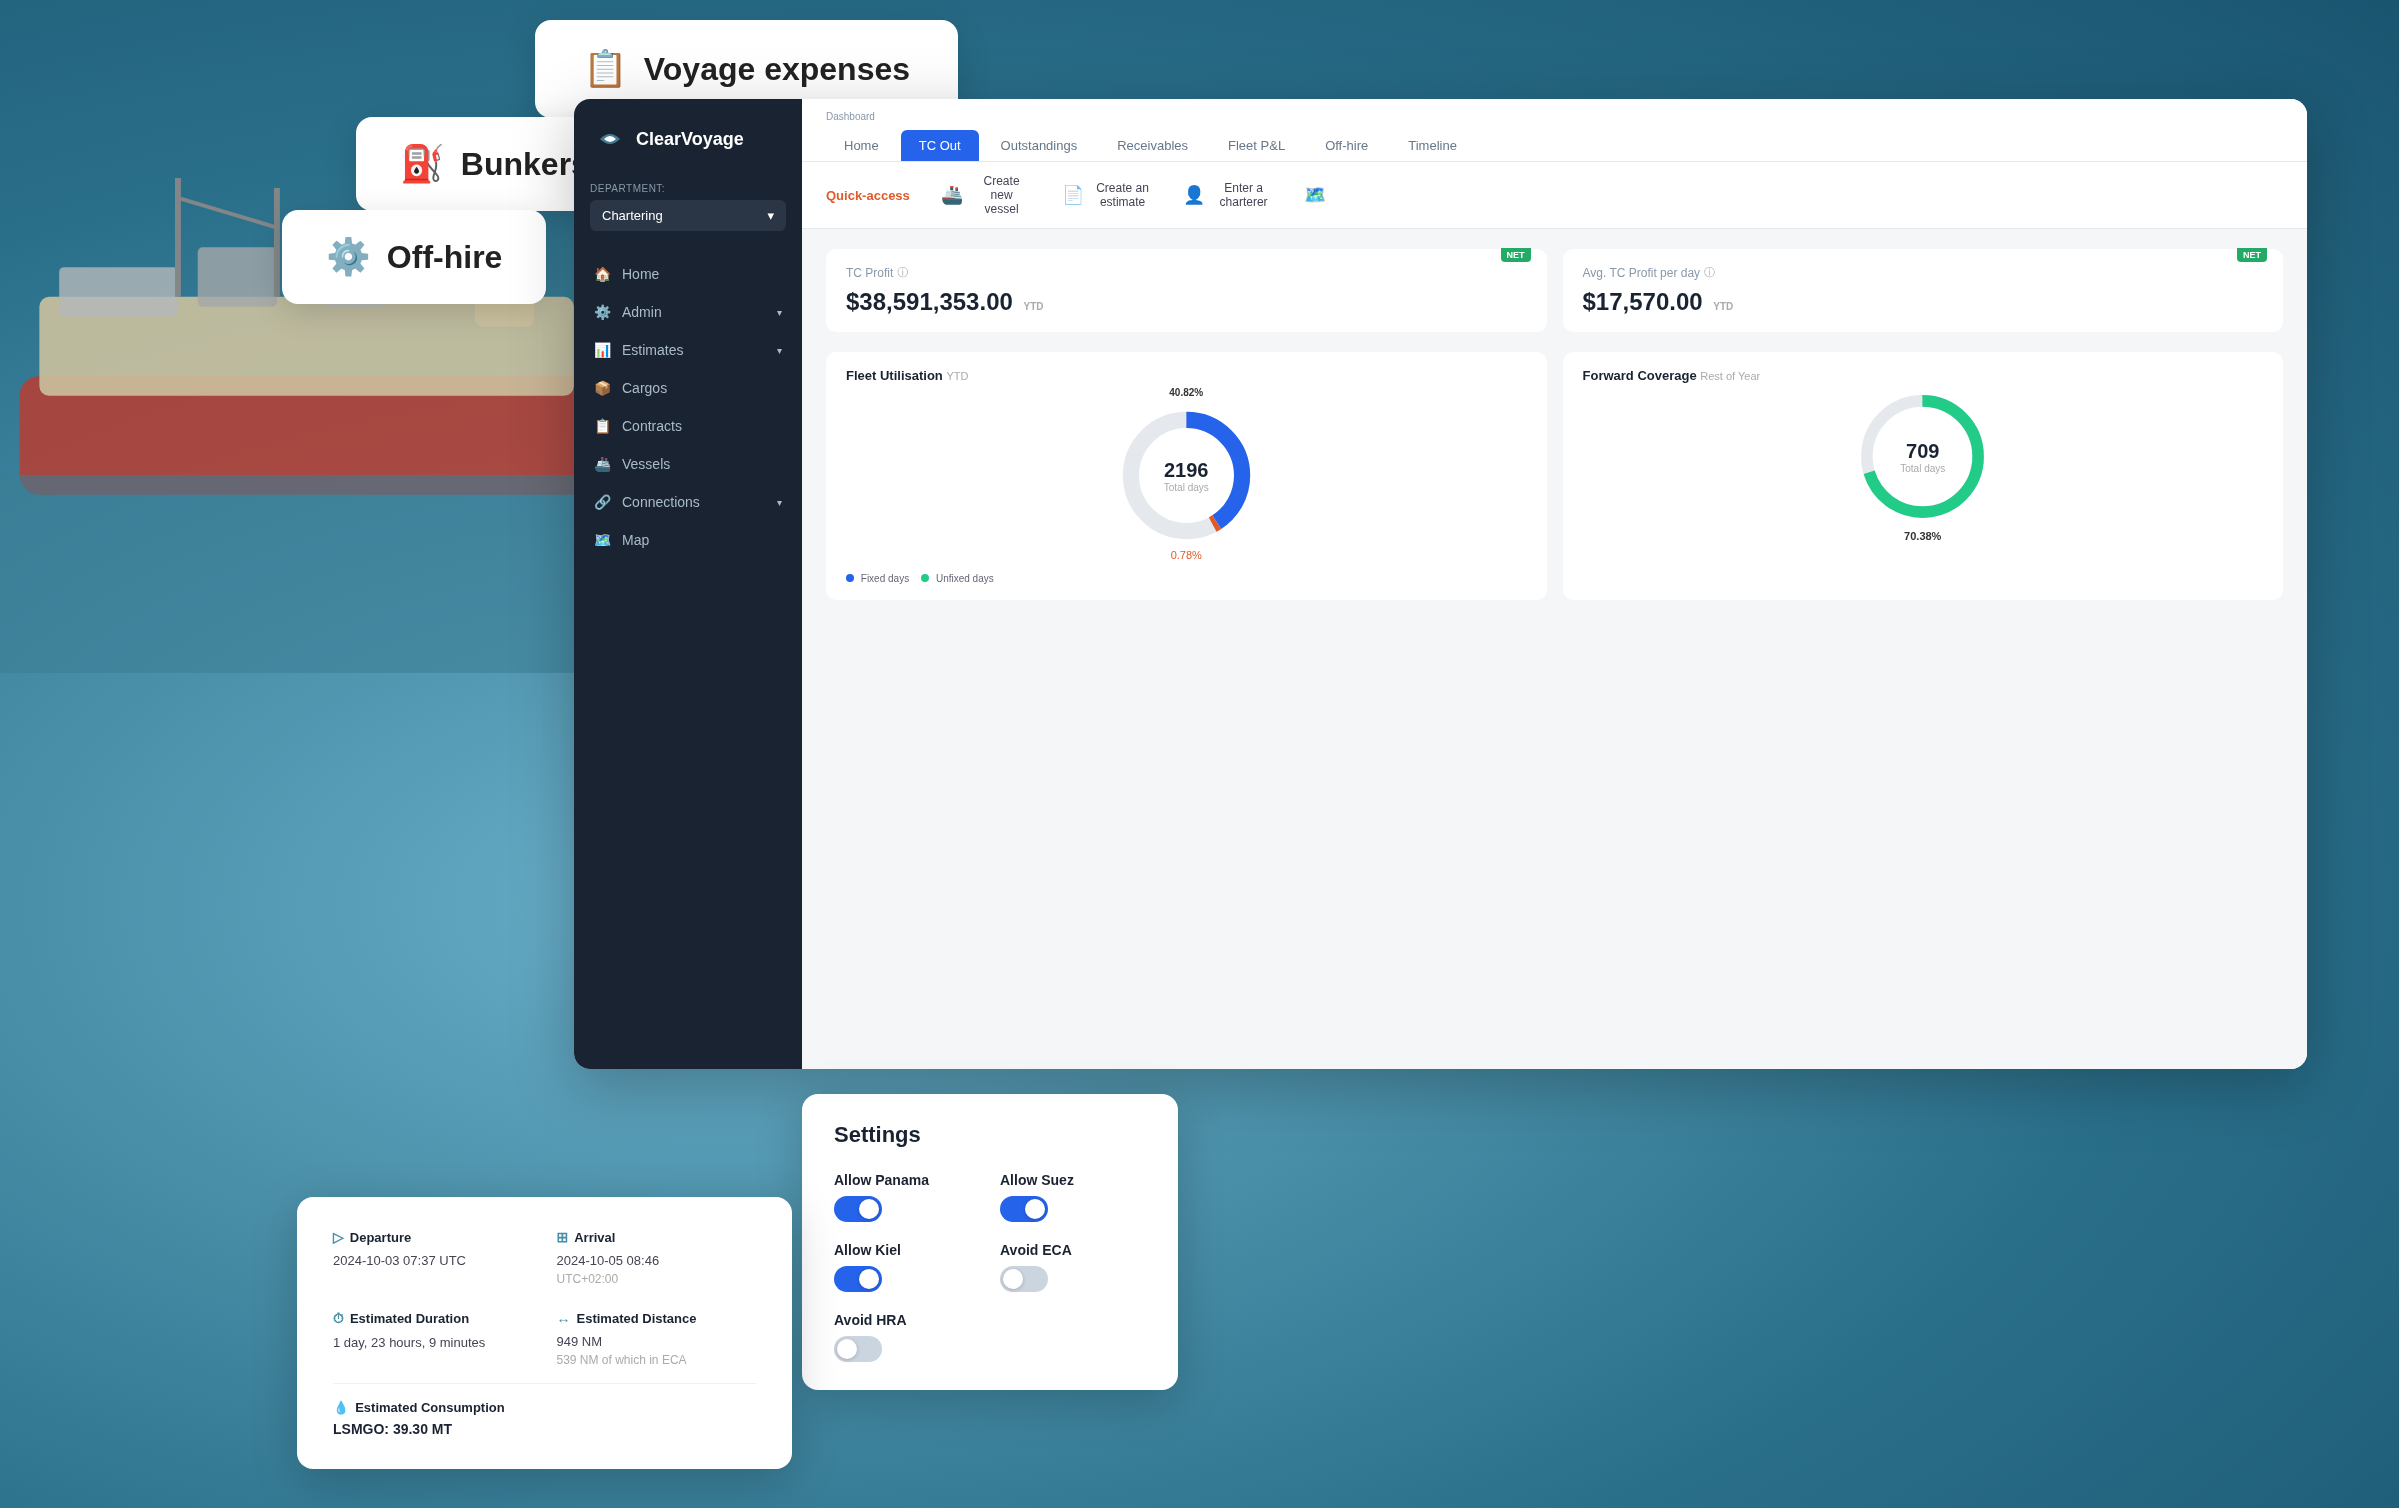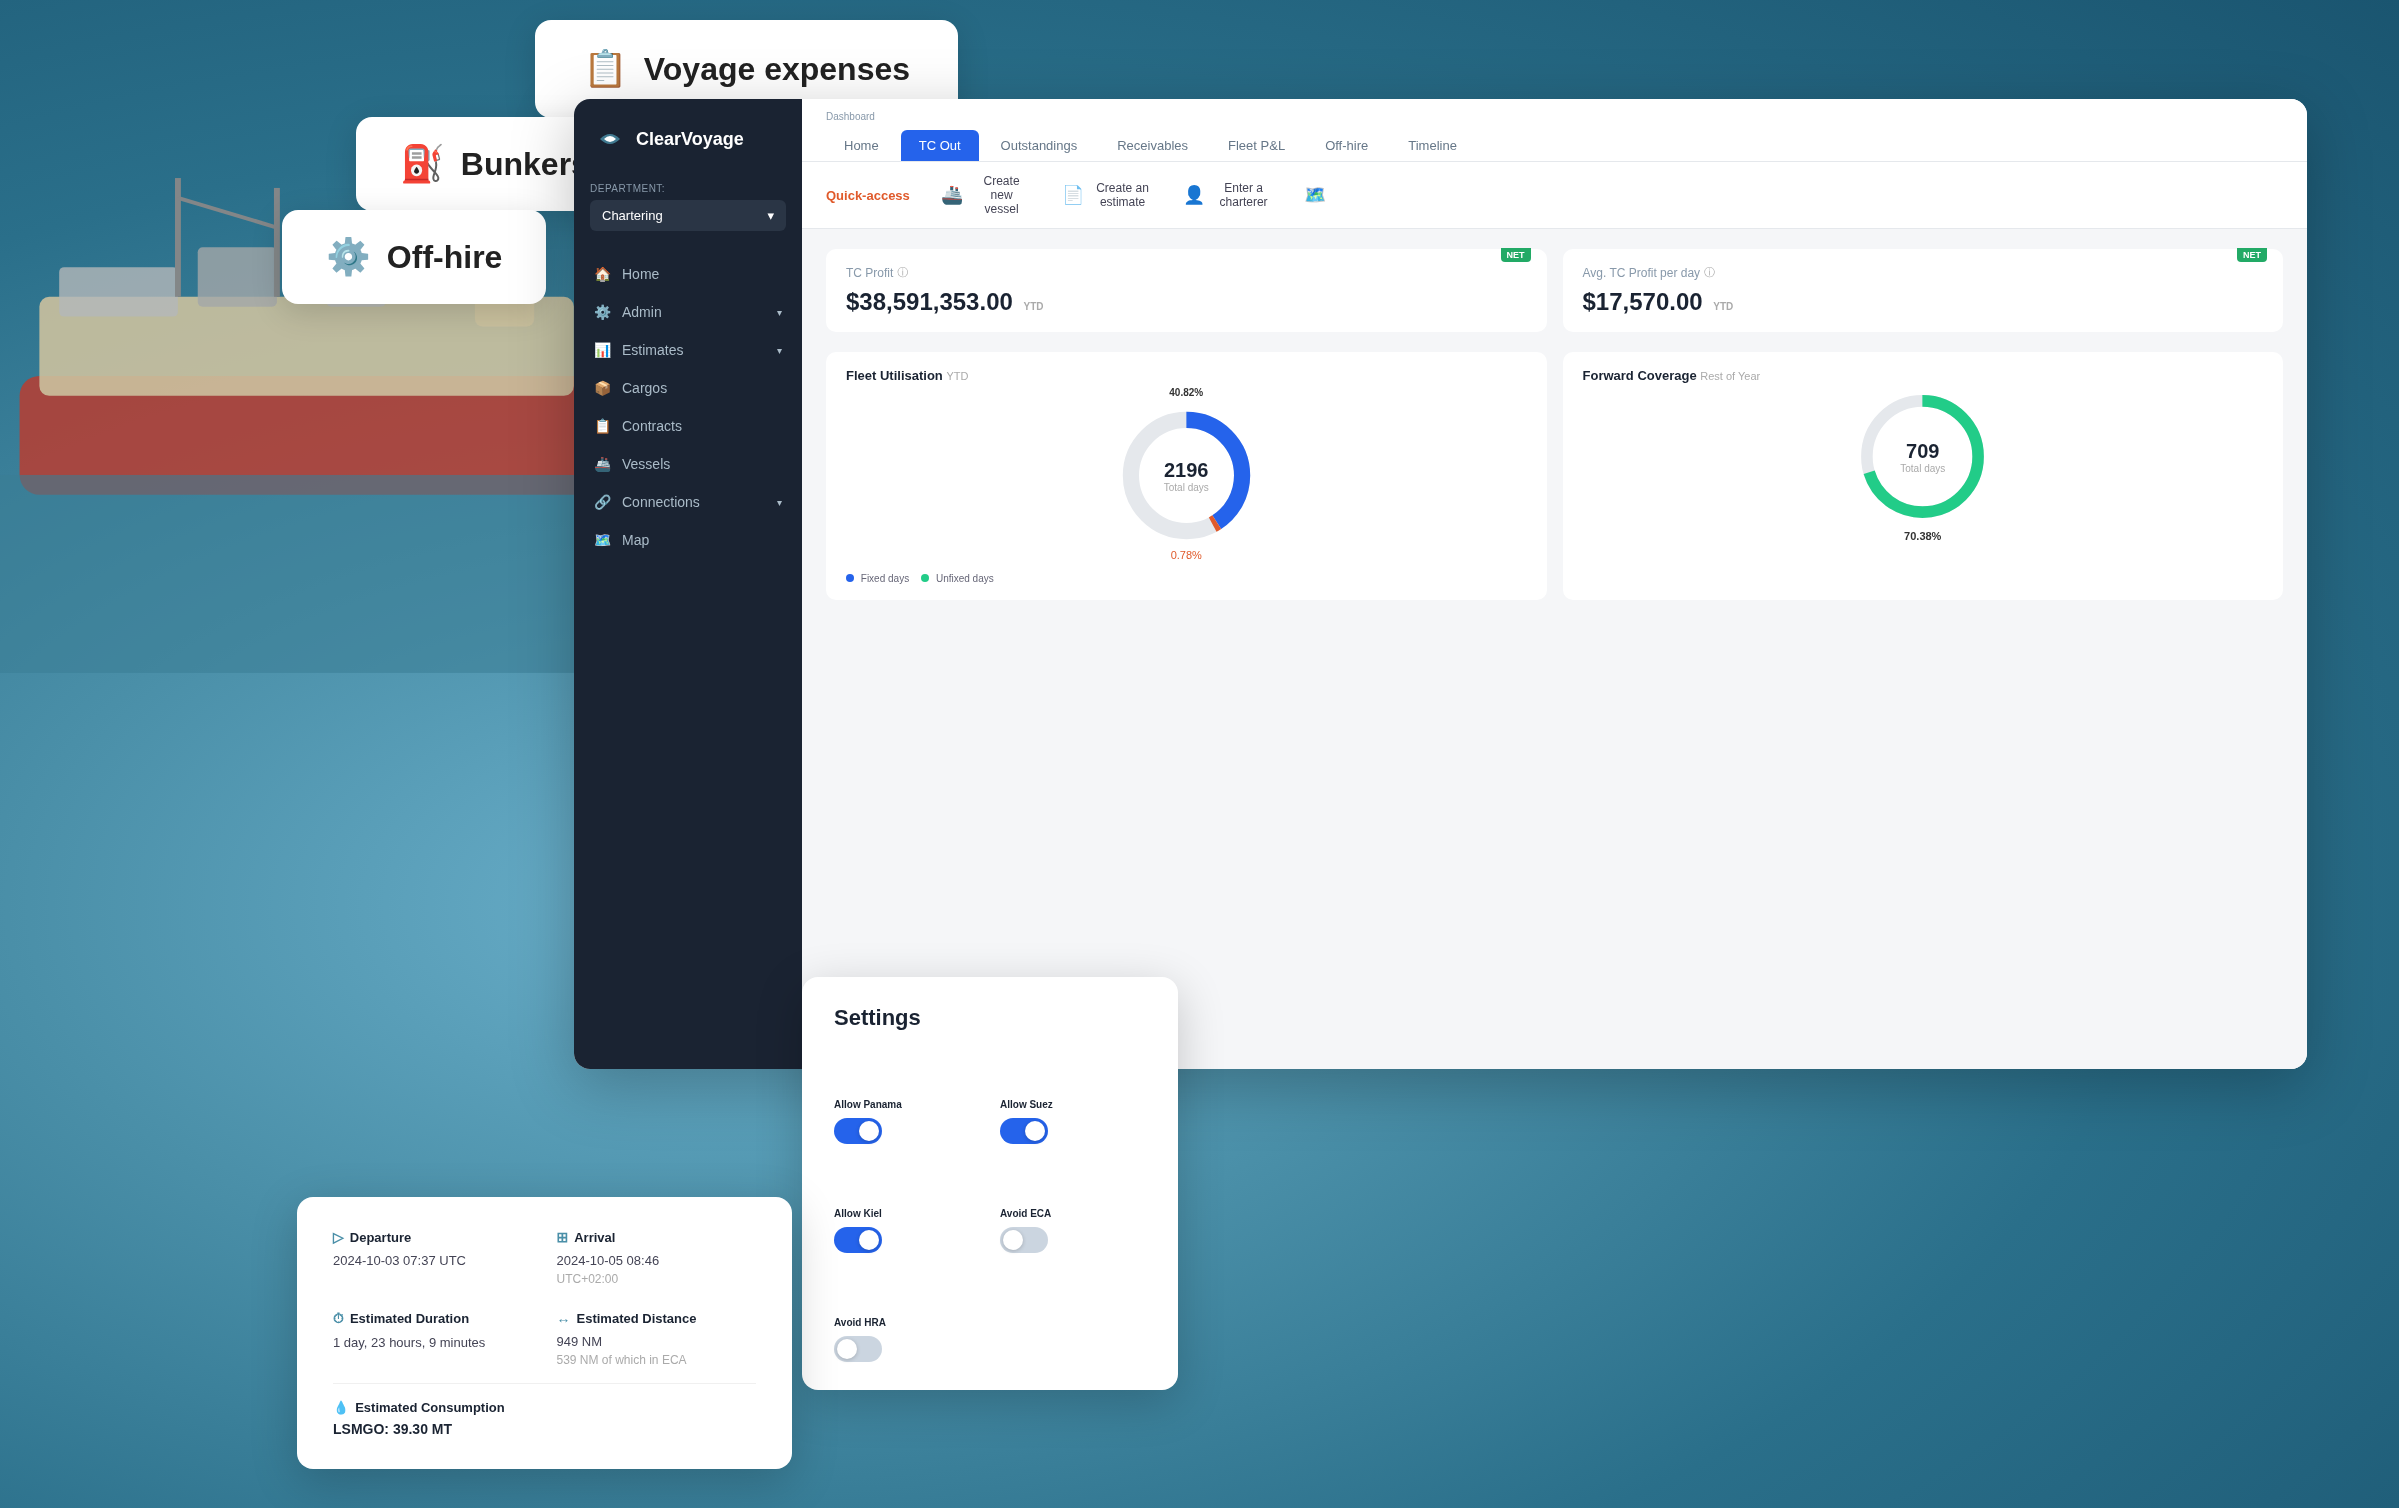--- a/index.html
+++ b/index.html
@@ -411,25 +411,24 @@
     }
 
     .settings-grid {
       display: grid;
       grid-template-columns: 1fr 1fr;
       gap: 20px;
     }
 
     .setting-item label {
       display: block;
-      font-size: 10px;
+      font-size: 14px;
       font-weight: 600;
       color: #1a2332;
       margin-bottom: 8px;
-      margin-top: 44px;
     }
 
     .toggle {
       width: 48px;
       height: 26px;
       border-radius: 13px;
       position: relative;
       cursor: pointer;
     }
 

